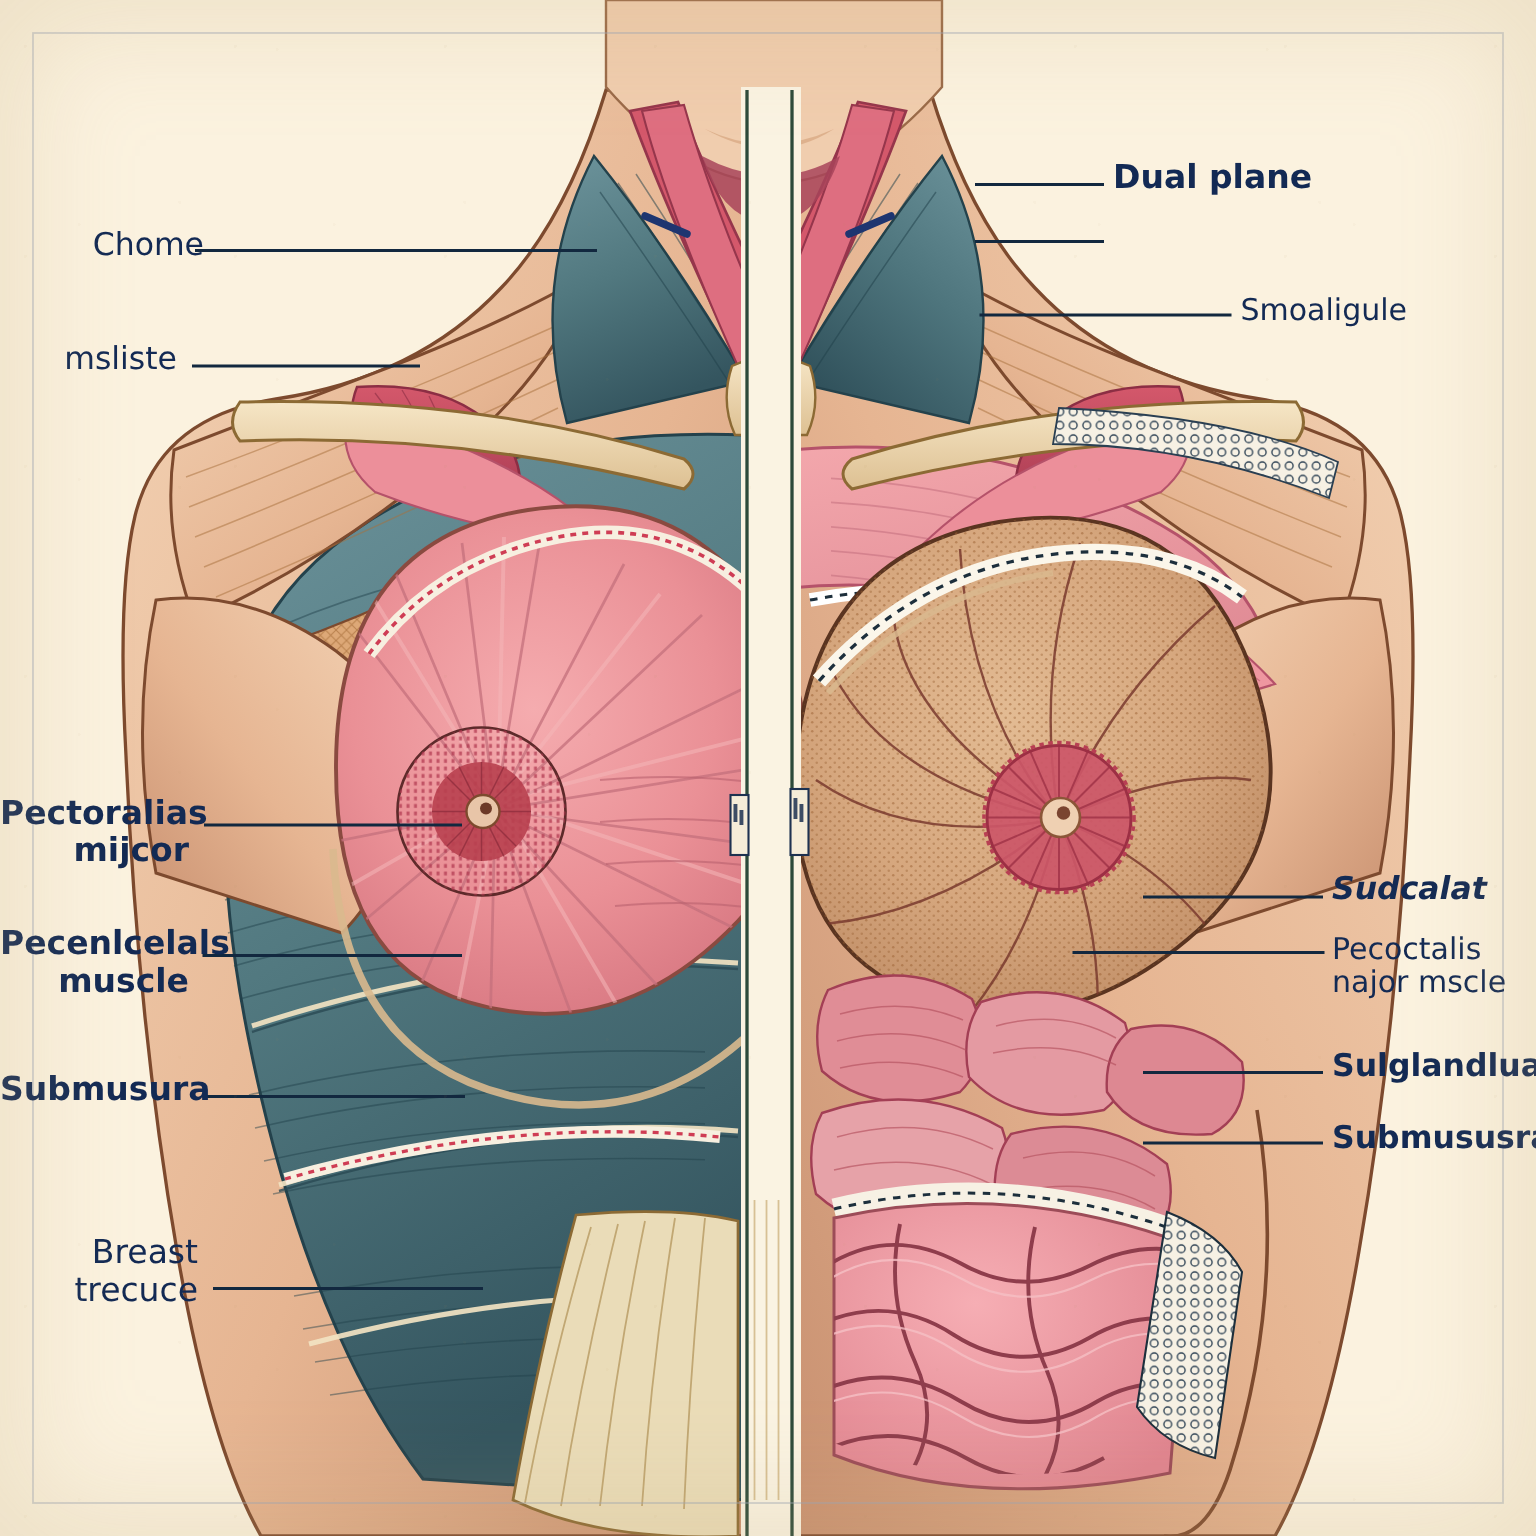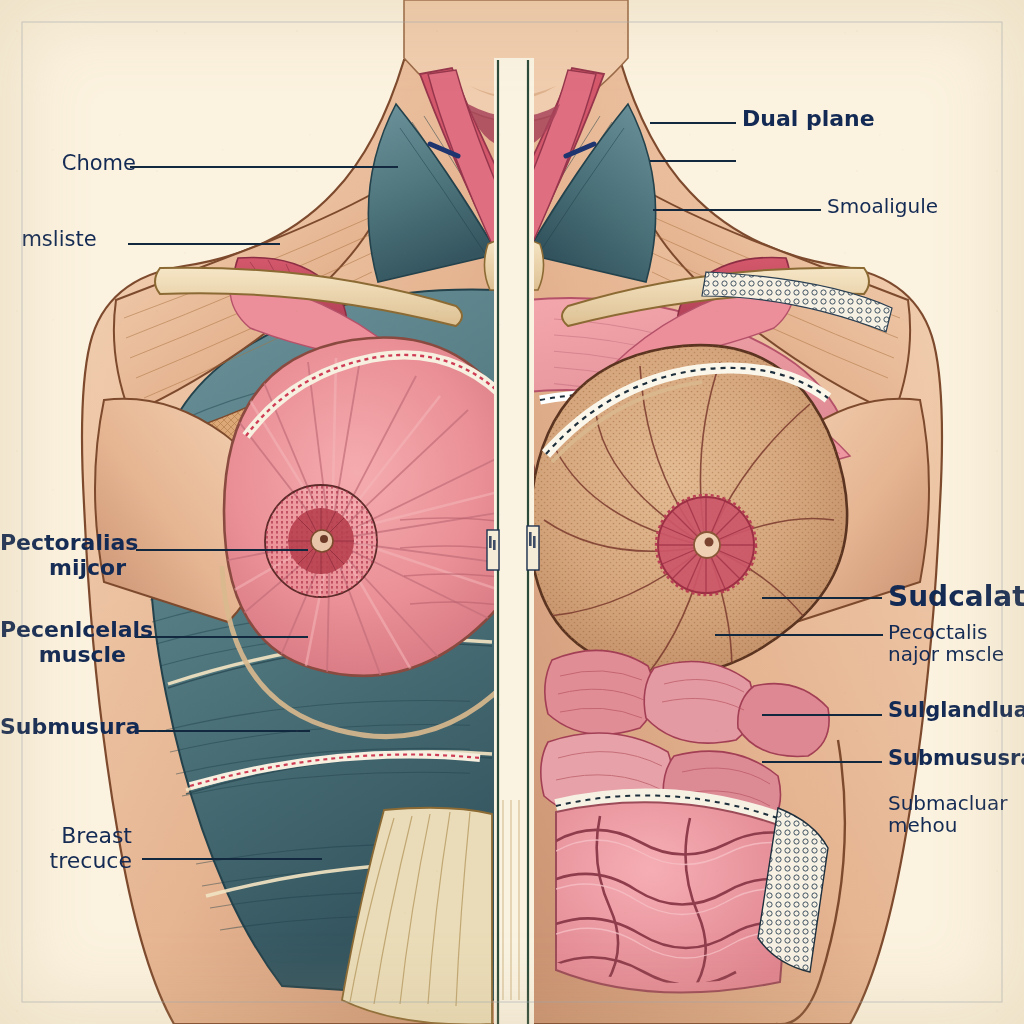--- a/index.html
+++ b/index.html
@@ -444,34 +444,32 @@
     <div class="leader" style="left:650px;top:122px;width:86px;"></div>
     <div class="leader" style="left:650px;top:160px;width:86px;"></div>
     <div class="leader" style="left:653px;top:209px;width:168px;"></div>
     <div class="leader" style="left:762px;top:597px;width:120px;"></div>
     <div class="leader" style="left:715px;top:634px;width:168px;"></div>
     <div class="leader" style="left:762px;top:714px;width:120px;"></div>
     <div class="leader" style="left:762px;top:761px;width:120px;"></div>
   </div>
 
   <div class="lbl r" style="left:18px;top:152px;width:118px;font-size:21px;">Chome</div>
-  <div class="lbl r" style="left:0;top:228px;width:118px;font-size:21px;text-align:center;">msliste</div>
+  <div class="lbl r" style="left:0;top:228px;width:118px;font-size:21px;">msliste</div>
   <div class="lbl r b" style="left:0;top:531px;width:126px;font-size:22px;">Pectoralias
 mijcor</div>
   <div class="lbl r b" style="left:0;top:618px;width:126px;font-size:22px;">Pecenlcelals
 muscle</div>
   <div class="lbl r b" style="left:0;top:715px;width:126px;font-size:22px;">Submusura</div>
   <div class="lbl r" style="left:0;top:824px;width:132px;font-size:22px;">Breast
 trecuce</div>
 
   <div class="lbl l b" style="left:742px;top:107px;width:282px;font-size:22px;">Dual plane</div>
   <div class="lbl l" style="left:827px;top:195px;width:197px;font-size:20px;">Smoaligule</div>
-  <div class="lbl l b" style="left:888px;top:581px;width:136px;font-size:28px;">Sudcalat</div>
+  <div class="lbl l b" style="left:888px;top:581px;width:136px;font-size:21px;font-style:italic;">Sudcalat</div>
   <div class="lbl l" style="left:888px;top:621px;width:136px;font-size:20px;">Pecoctalis
 najor mscle</div>
   <div class="lbl l b" style="left:888px;top:699px;width:136px;font-size:21px;">Sulglandluar</div>
   <div class="lbl l b" style="left:888px;top:747px;width:136px;font-size:21px;">Submususra</div>
-  <div class="lbl l" style="left:888px;top:792px;width:136px;font-size:20px;">Submacluar
-mehou</div>
 
   <div class="grain"></div>
   <div class="vignette"></div>
 </div>
 
 </body></html>

